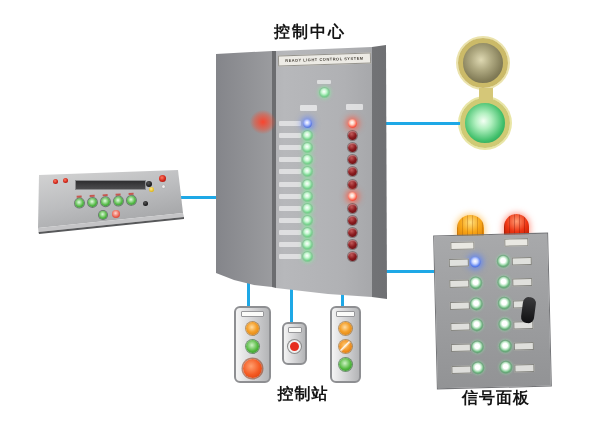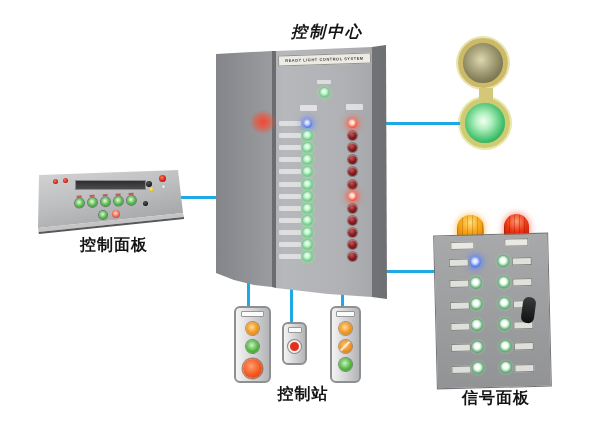--- a/index.html
+++ b/index.html
@@ -127,22 +127,21 @@
      box-shadow:0 0 6px 2px rgba(90,130,255,.9);}
   .sp-strip{position:absolute;height:6px;width:18px;background:rgba(235,235,230,.85);border:0.5px solid #84847f;}
   #sp-connector{position:absolute;left:86px;top:63px;width:13px;height:26px;border-radius:6px;
      background:linear-gradient(#3a3a3c,#101012);transform:rotate(9deg);}
 </style>
 </head>
 <body>
 
 <div id="canvas">
 
-  <div class="caption" style="left:267px;top:22px;width:120px;font-style:italic;">控制中心</div>
-  <div class="caption" style="left:54px;top:235px;width:120px;letter-spacing:1px;">控制面板</div>
+  <div class="caption" style="left:250px;top:22px;width:120px;">控制中心</div>
   <div class="caption" style="left:246px;top:384px;width:114px;letter-spacing:1px;">控制站</div>
   <div class="caption" style="left:439px;top:388px;width:114px;letter-spacing:1px;">信号面板</div>
 
   <div class="wire h" style="left:376px;top:122px;width:84px;"></div>
   <div class="wire h" style="left:170px;top:196px;width:54px;"></div>
   <div class="wire h" style="left:366px;top:270px;width:74px;"></div>
   <div class="wire v" style="left:247px;top:278px;height:30px;"></div>
   <div class="wire v" style="left:290px;top:286px;height:38px;"></div>
   <div class="wire v" style="left:341px;top:293px;height:15px;"></div>
 

